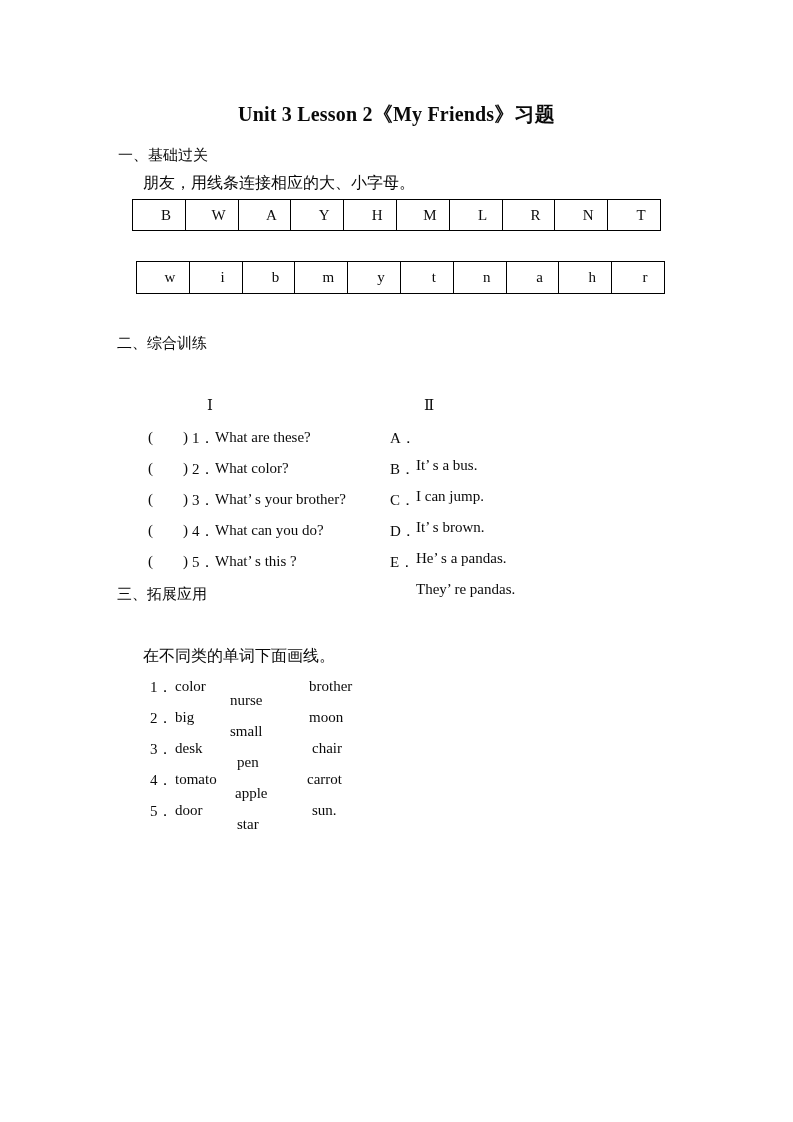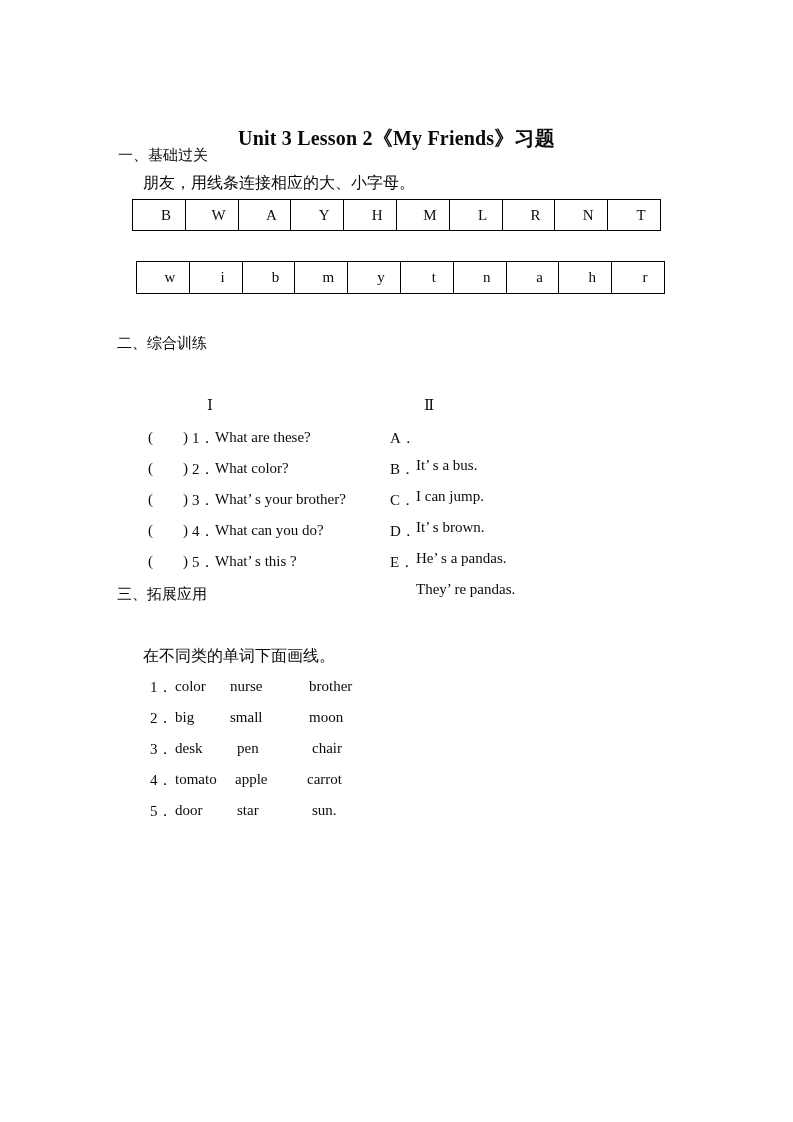--- a/index.html
+++ b/index.html
@@ -4,21 +4,21 @@
 <style>
   html,body{margin:0;padding:0;background:#888;}
   .page{
     position:relative;width:793px;height:1122px;background:#ffffff;
     margin:0 auto;overflow:hidden;color:#0a0a0a;
     font-family:"Liberation Serif","DejaVu Serif",serif;
   }
   .abs{position:absolute;}
   .title{
     left:0;top:101px;width:793px;text-align:center;
-    font-size:20px;font-weight:bold;letter-spacing:0.2px;margin-top:24px;
+    font-size:20px;font-weight:bold;letter-spacing:0.2px;
   }
   .sec-heading{font-size:15px;font-weight:normal;white-space:nowrap;}
   .body-text{font-size:16px;white-space:nowrap;}
   .ltable{
     display:flex;width:529px;height:32px;
     border:1.5px solid #000;box-sizing:border-box;
   }
   .ltable .cell{
     flex:1;border-left:1.5px solid #000;box-sizing:border-box;
     display:flex;align-items:center;justify-content:center;
@@ -31,21 +31,21 @@
   .mrow .po{left:148px;}
   .mrow .pc{left:183px;}
   .mrow .qn{left:192px;}
   .mrow .qt{left:215px;}
   .mrow .al{left:390px;}
   .mrow .at{left:416px;margin-top:28px;}
   .wrow{left:0;width:793px;height:18px;}
   .wrow span{position:absolute;white-space:nowrap;font-size:15px;}
   .wrow .wn{left:150px;}
   .wrow .w0{left:175px;}
-  .wrow .w1{left:230px;}
+  .wrow .w1{left:230px;margin-top:14px;}
   .wrow .w2{left:289px;margin-left:20px;}
 </style>
 </head>
 <body>
 
 <div class="page">
 
   <div class="abs title">Unit 3 Lesson 2《My Friends》习题</div>
 
   <div class="abs sec-heading" style="left:118px;top:146px">一、基础过关</div>

